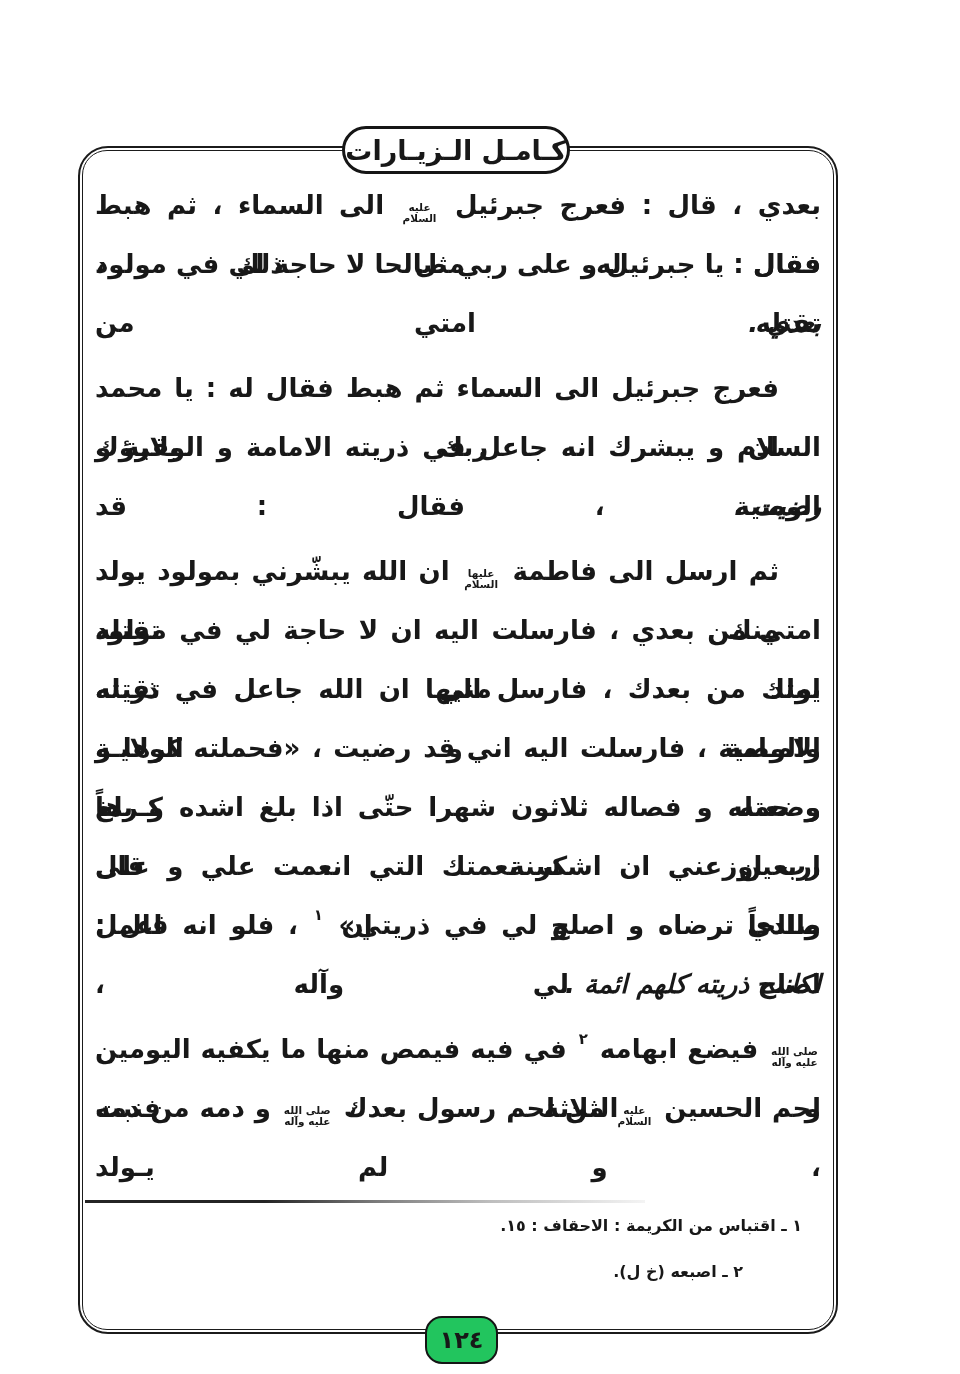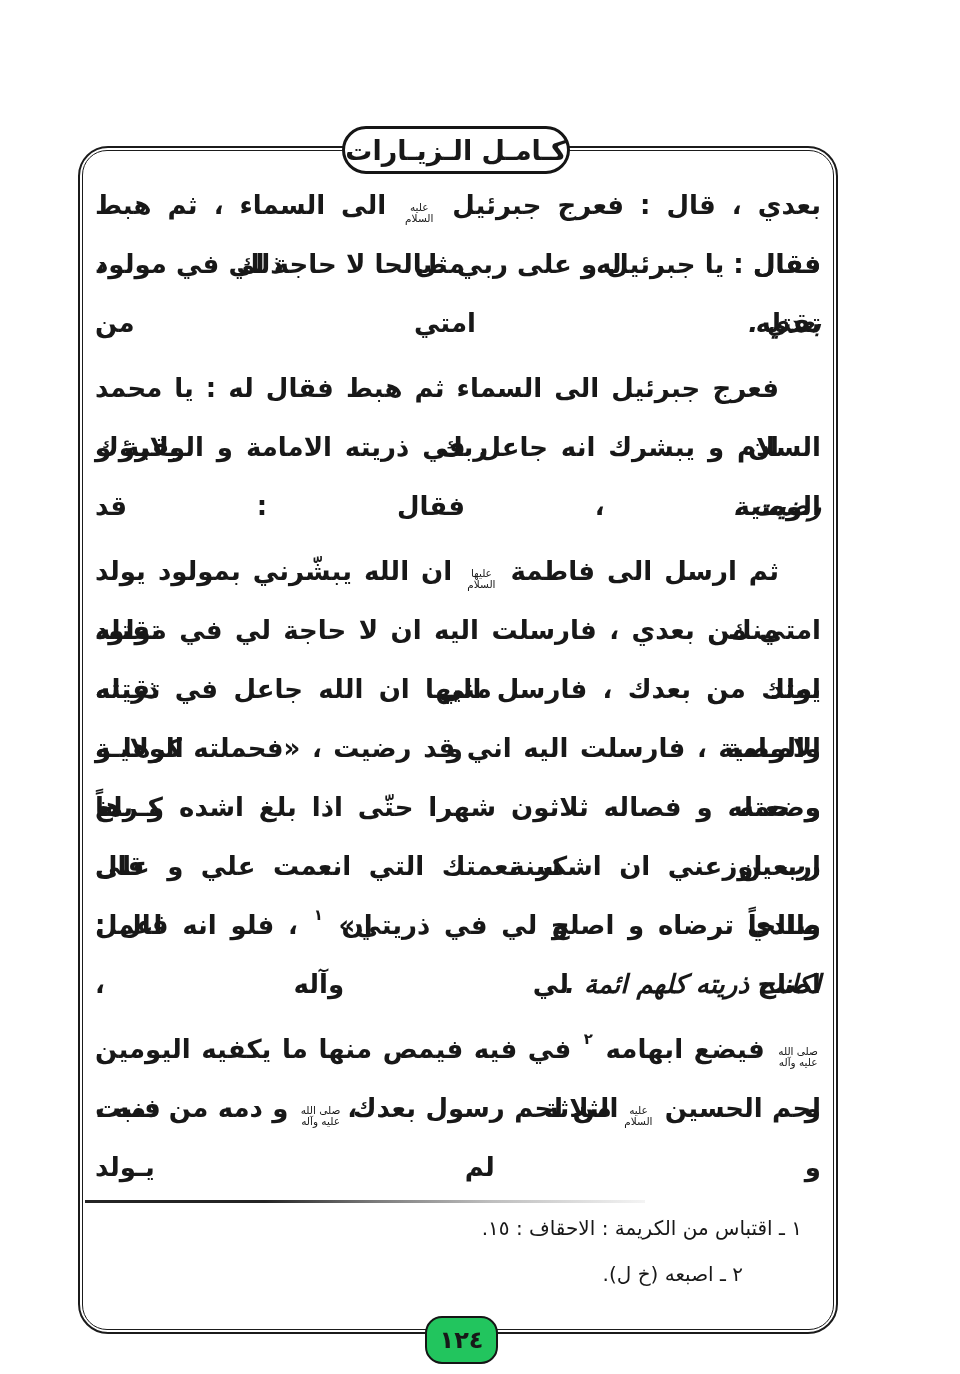--- a/index.html
+++ b/index.html
@@ -65,21 +65,21 @@
     overflow: visible;
   }
   .line.end { text-align-last: right; font-style: italic; }
   .line.indent { padding-right: 42px; }
   
   .eulogy {
     display: inline-flex;
     flex-direction: column;
     align-items: center;
     justify-content: flex-end;
-    font-size: 10.5px; font-weight: normal;
+    font-size: 10.5px; font-weight: bold;
     line-height: 11px;
     vertical-align: 3px;
     margin: 0 3px;
     white-space: nowrap;
   }
   .eulogy span { display: block; }
   
   .fnref {
     font-size: 15px; font-weight: bold;
     vertical-align: 14px;
@@ -93,21 +93,21 @@
     width: 560px; height: 2.5px;
     background: linear-gradient(to right,
       #242424 0%, #242424 32%,
       rgba(36,36,36,0.6) 52%,
       rgba(36,36,36,0.3) 72%,
       rgba(36,36,36,0.05) 100%);
     z-index: 2;
   }
   .footnote {
     position: absolute;
-    font-size: 20px; font-weight: normal;
+    font-size: 16px; font-weight: bold;
     white-space: nowrap;
     direction: rtl;
     z-index: 2;
   }
   .fn1 { top: 1176px; right: 158px; }
   .fn2 { top: 1222px; right: 217px; }
   
   .pagenum-capsule {
     position: absolute;
     left: 425px; top: 1276px;

